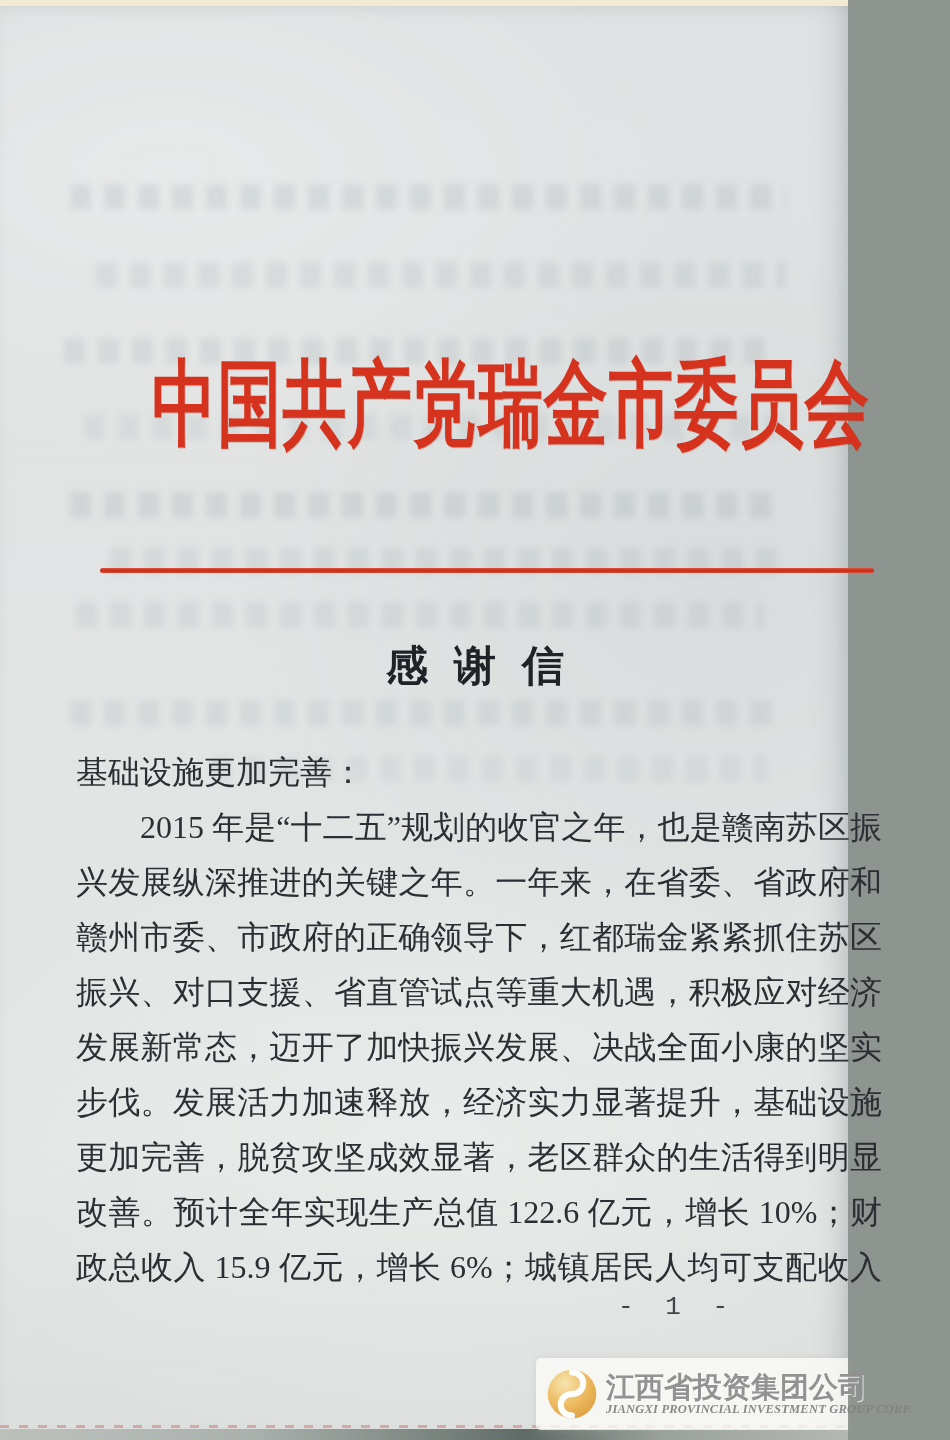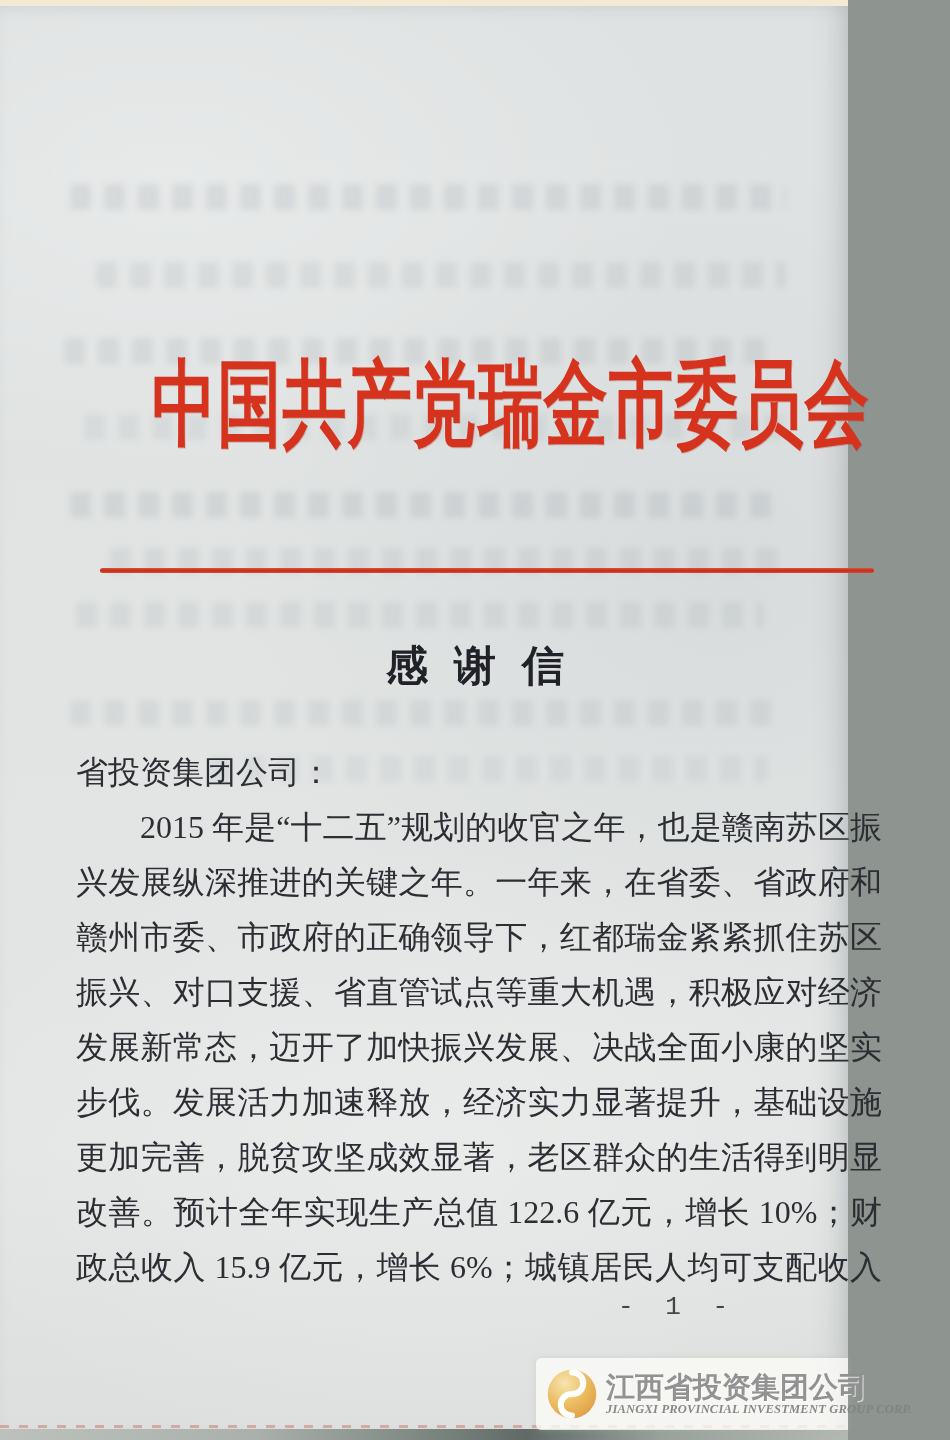--- a/index.html
+++ b/index.html
@@ -141,21 +141,21 @@
       <i></i>
   </div>
 
   <div class="letterhead">中国共产党瑞金市委员会</div>
 
   <div class="red-rule"></div>
 
   <div class="letter-title">感谢信</div>
 
   <div class="letter-body">
-    <p class="salutation">省投资集团公司：</p>
+    <p class="salutation">基础设施更加完善：</p>
     <p class="para">2015 年是“十二五”规划的收官之年，也是赣南苏区振兴发展纵深推进的关键之年。一年来，在省委、省政府和赣州市委、市政府的正确领导下，红都瑞金紧紧抓住苏区振兴、对口支援、省直管试点等重大机遇，积极应对经济发展新常态，迈开了加快振兴发展、决战全面小康的坚实步伐。发展活力加速释放，经济实力显著提升，基础设施更加完善，脱贫攻坚成效显著，老区群众的生活得到明显改善。预计全年实现生产总值 122.6 亿元，增长 10%；财政总收入 15.9 亿元，增长 6%；城镇居民人均可支配收入 23563 元，增长 11.2%；农村居民人均可支</p>
   </div>
 
   <div class="page-number">- 1 -</div>
 
   <div class="bottom-dash-line"></div>
   <div class="bottom-band"></div>
 
   <div class="watermark">
     <span class="wm-logo">

